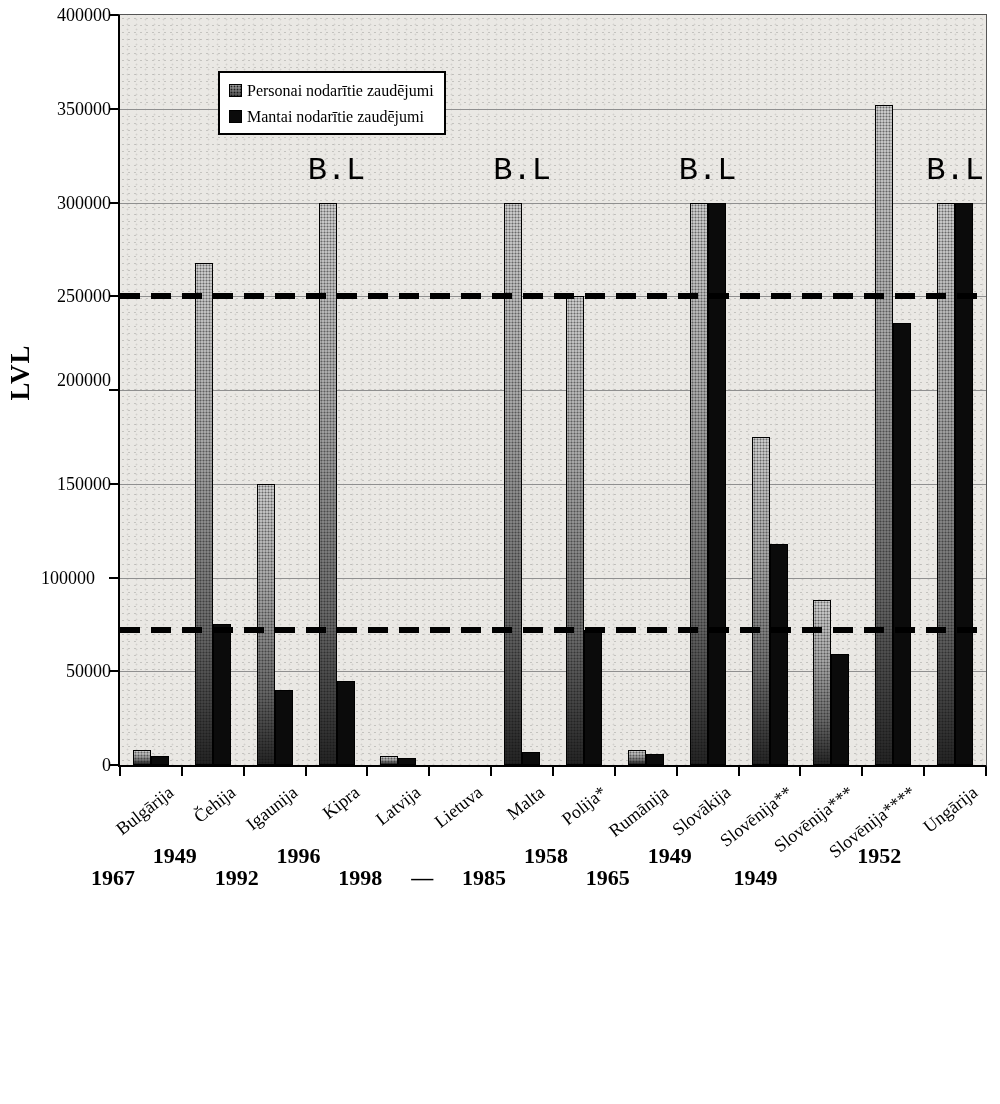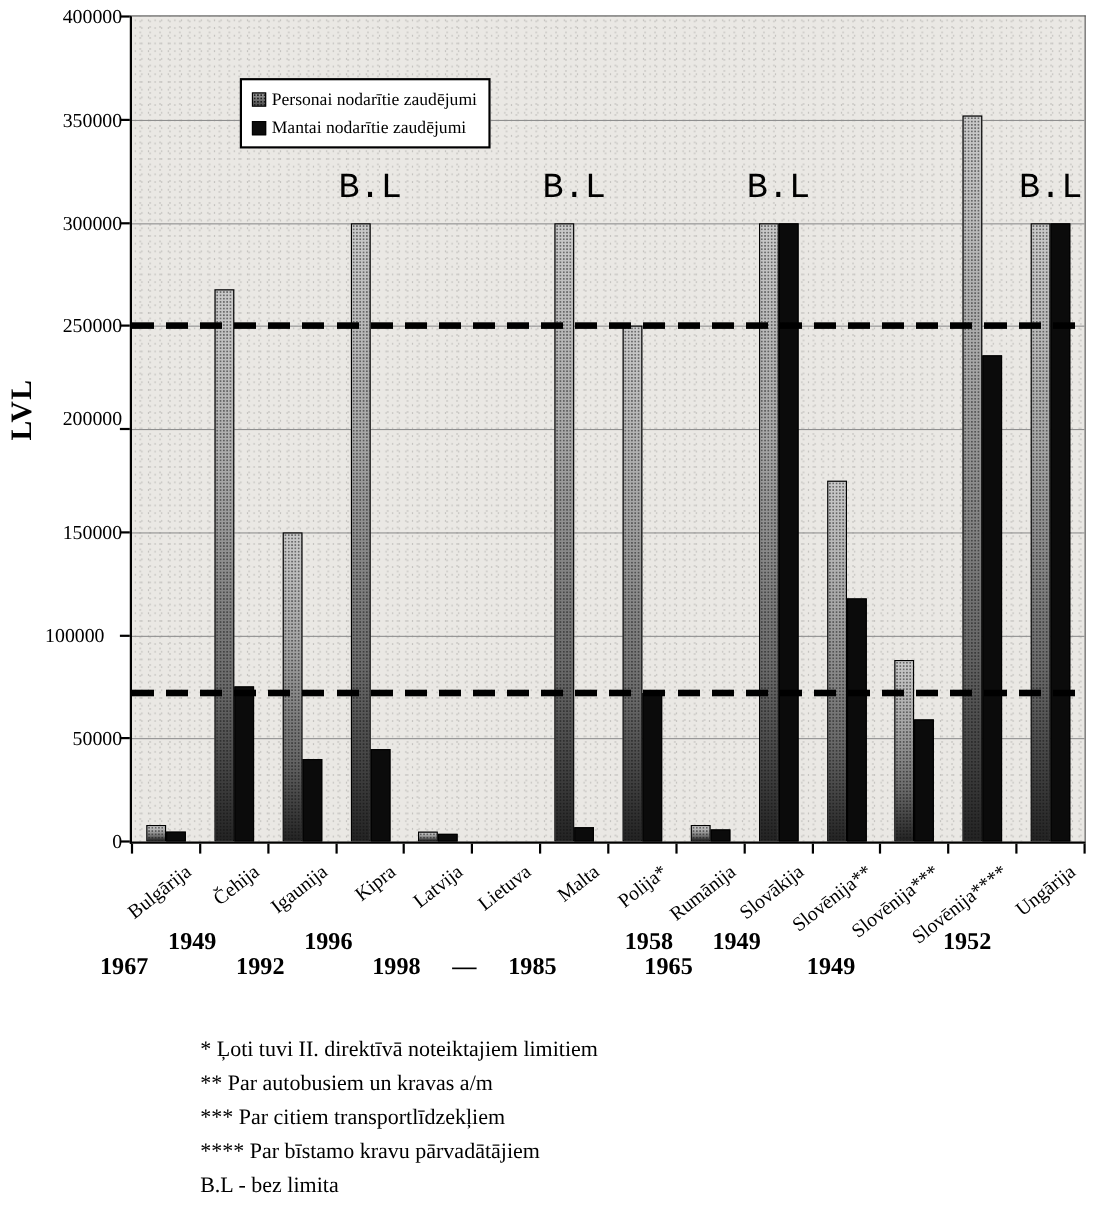--- a/index.html
+++ b/index.html
@@ -173,26 +173,19 @@
       <div class="xcat" style="left: 845.357px; top: 782px;"><span>Slovēnija***</span></div>
       <div class="xcat" style="left: 907.214px; top: 782px;"><span>Slovēnija****</span></div>
       <div class="xcat" style="left: 969.071px; top: 782px;"><span>Ungārija</span></div>
       <div class="year-label" style="left: 112.929px; top: 865px;">1967</div>
       <div class="year-label" style="left: 174.786px; top: 843px;">1949</div>
       <div class="year-label" style="left: 236.643px; top: 865px;">1992</div>
       <div class="year-label" style="left: 298.5px; top: 843px;">1996</div>
       <div class="year-label" style="left: 360.357px; top: 865px;">1998</div>
       <div class="year-label" style="left: 422.214px; top: 865px;">—</div>
       <div class="year-label" style="left: 484.071px; top: 865px;">1985</div>
-      <div class="year-label" style="left: 545.929px; top: 843px; margin-left: 44px;">1958</div>
+      <div class="year-label" style="left: 545.929px; top: 843px;">1958</div>
       <div class="year-label" style="left: 607.786px; top: 865px;">1965</div>
       <div class="year-label" style="left: 669.643px; top: 843px;">1949</div>
       <div class="year-label" style="left: 755.5px; top: 865px;">1949</div>
       <div class="year-label" style="left: 879.214px; top: 843px;">1952</div>
     </div>
-  <div class="footnotes" id="footnotes">
-      <div class="footnote">* Ļoti tuvi II. direktīvā noteiktajiem limitiem</div>
-      <div class="footnote">** Par autobusiem un kravas a/m</div>
-      <div class="footnote">*** Par citiem transportlīdzekļiem</div>
-      <div class="footnote">**** Par bīstamo kravu pārvadātājiem</div>
-      <div class="footnote">B.L - bez limita</div>
-    </div>
 </div>
 
 </body></html>

